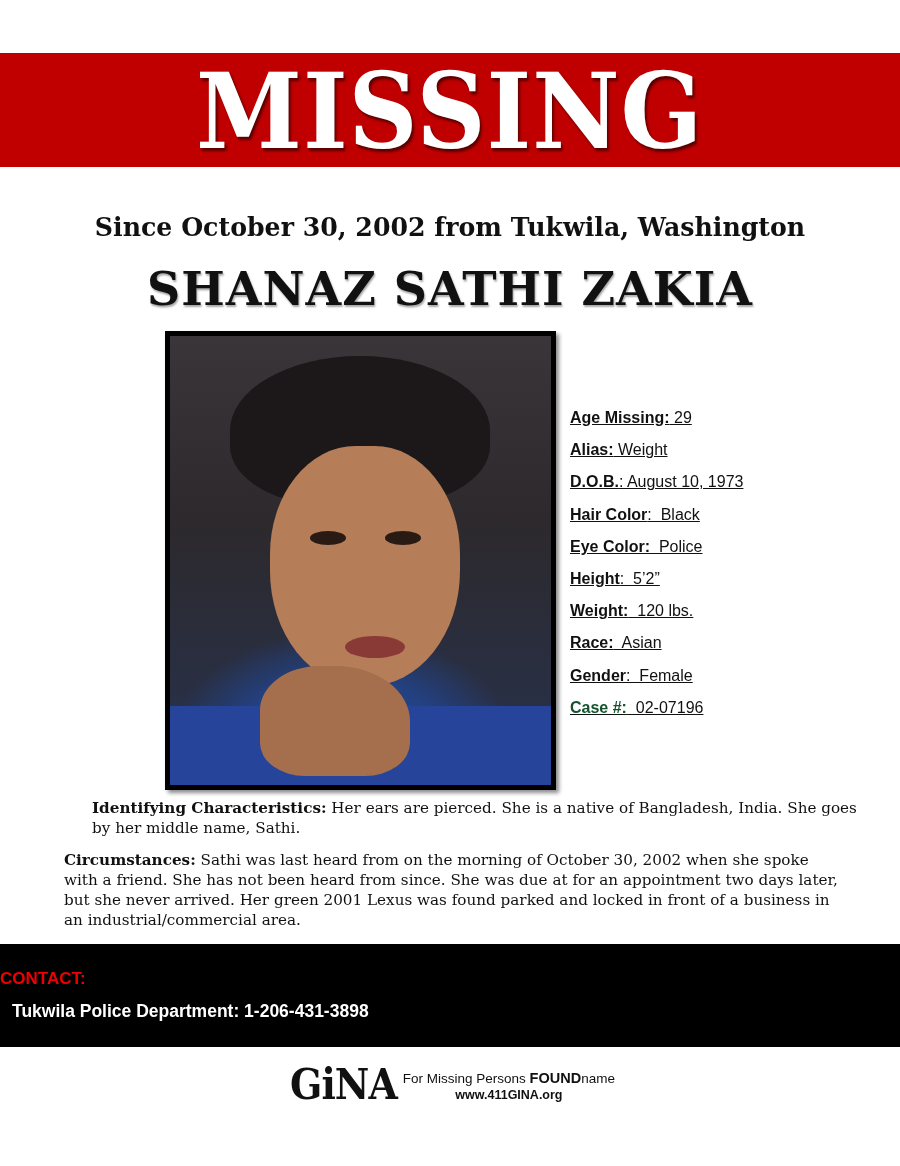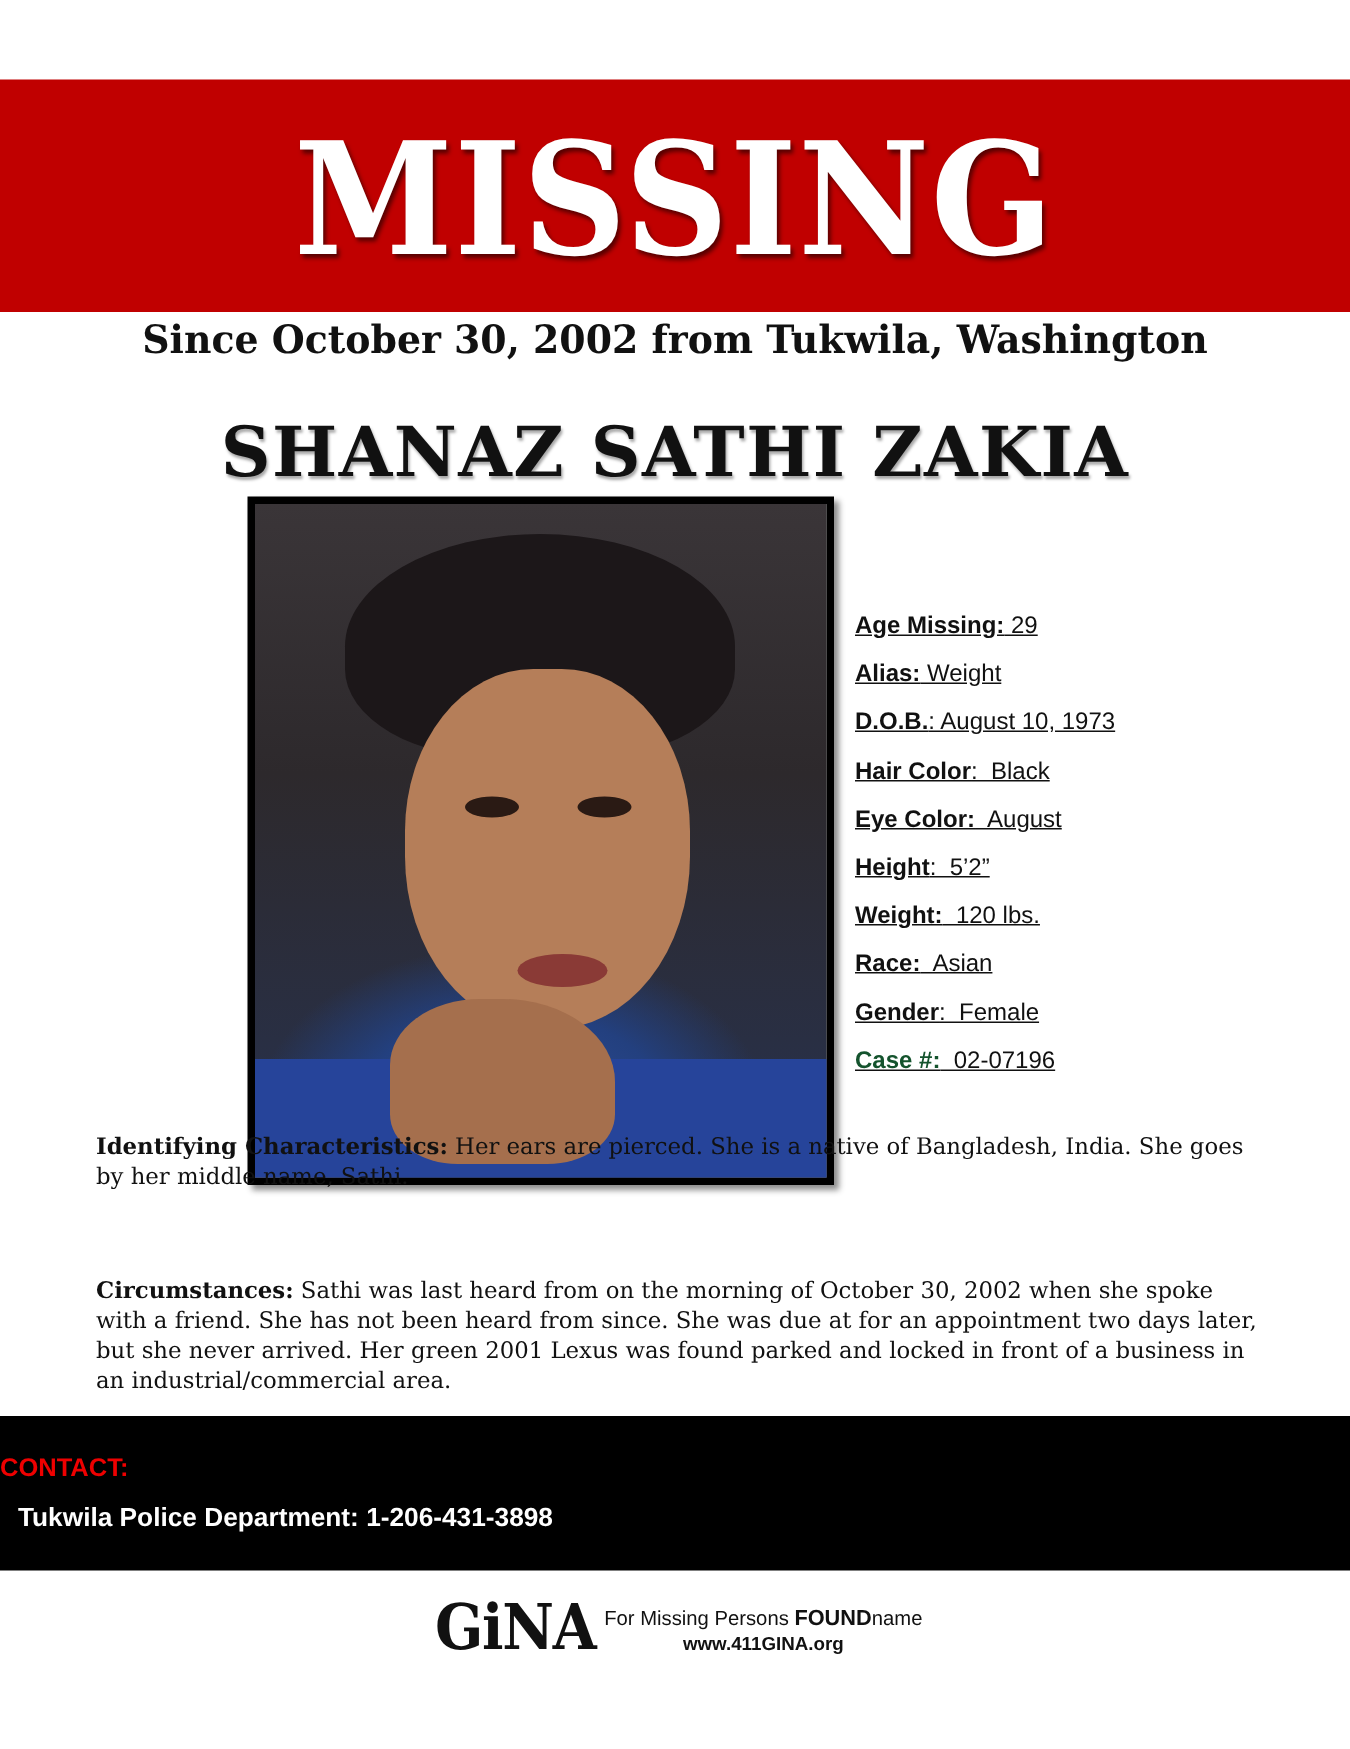--- a/index.html
+++ b/index.html
@@ -1,40 +1,40 @@
 <!DOCTYPE html>
 <html><head>
 <meta charset="utf-8">
 <style>
   html, body { margin:0; padding:0; background:#fff; }
   body { width:900px; height:1166px; position:relative; overflow:hidden; font-family:"Liberation Sans", sans-serif; }
-  .banner { position:absolute; left:0; top:53px; width:900px; height:155px; background:#c00000; display:flex; align-items:center; justify-content:center; }
+  .banner { position:absolute; left:0; top:53px; width:900px; height:114px; background:#c00000; display:flex; align-items:center; justify-content:center; }
   .banner-title { font-family:"DejaVu Serif", serif; font-weight:bold; font-size:104px; color:#fff; letter-spacing:1px; transform:scaleX(0.92); text-shadow: 2px 3px 3px rgba(0,0,0,0.55); line-height:1; margin-top:4px; }
   .since { position:absolute; left:0; top:212px; width:900px; text-align:center; font-family:"DejaVu Serif", serif; font-weight:bold; font-size:26px; color:#111; transform:scaleX(0.97); }
-  .name { position:absolute; left:0; top:274px; width:900px; text-align:center; font-family:"DejaVu Serif", serif; font-weight:bold; font-size:46px; color:#111; letter-spacing:1px; text-shadow: 1px 2px 2px rgba(0,0,0,0.35); }
+  .name { position:absolute; left:0; top:262px; width:900px; text-align:center; font-family:"DejaVu Serif", serif; font-weight:bold; font-size:46px; color:#111; letter-spacing:1px; text-shadow: 1px 2px 2px rgba(0,0,0,0.35); }
   .photo { position:absolute; left:165px; top:331px; width:381px; height:449px; border:5px solid #000; box-shadow: 3px 3px 4px rgba(0,0,0,0.45);
     background:
       radial-gradient(ellipse 120px 150px at 50% 52%, #b27a55 0%, #8c5b3e 55%, rgba(60,40,35,0) 75%),
       radial-gradient(ellipse 170px 110px at 45% 90%, #2f4f9a 0%, #23407f 60%, rgba(30,50,100,0) 100%),
       linear-gradient(180deg, #3a3538 0%, #2d292c 40%, #27324f 100%);
   }
   .photo .hair { position:absolute; left:60px; top:20px; width:260px; height:150px; border-radius:50% 50% 40% 40%; background:#1c1719; }
   .photo .face { position:absolute; left:100px; top:110px; width:190px; height:240px; border-radius:45% 45% 48% 48%; background:#b57e59; }
   .photo .eye { position:absolute; top:195px; width:36px; height:14px; border-radius:50%; background:#2a1a14; }
   .photo .eye.l { left:140px; } .photo .eye.r { left:215px; }
   .photo .lips { position:absolute; left:175px; top:300px; width:60px; height:22px; border-radius:50%; background:#8a3a36; }
   .photo .hand { position:absolute; left:90px; top:330px; width:150px; height:110px; border-radius:40% 50% 30% 30%; background:#a56f4d; }
   .photo .shirt { position:absolute; left:0; top:370px; width:381px; height:79px; background:#26449a; }
   .details { position:absolute; left:570px; top:405px; font-size:16px; color:#111;text-decoration:underline; }
   .details .row { height:32.2px; line-height:26px; white-space:pre; }
   .details .lbl { font-weight:bold; }
   .details .lbl.red { color:#14532d; }
   .para { position:absolute; left:64px; width:780px; font-family:"DejaVu Serif", serif; font-size:15.2px; color:#111; line-height:20px; transform-origin:left top; }
   .para .lbl { font-weight:bold; }
-  .p1 { top:754px; } .p2 { top:850px; }
+  .p1 { top:798px;margin-left:28px; } .p2 { top:850px; }
   .contact { position:absolute; left:0; top:944px; width:900px; height:103px; background:#000; }
   .contact .head { margin-top:25px; color:#ee0000; font-weight:bold; font-size:17px; }
   .contact .line { margin-top:12px; color:#fff; font-weight:bold; font-size:17.5px;margin-left:12px; }
   .logo { position:absolute; left:290px; top:1064px; display:flex; align-items:flex-start; }
   .logo .gina { font-family:"DejaVu Serif", serif; font-weight:bold; font-size:42px; color:#111; letter-spacing:-1px; line-height:42px; transform:scaleX(0.9); transform-origin:left; }
   .logo .tag { margin-left:-6px; margin-top:6px; text-align:center; font-size:13.5px; color:#111; line-height:17px; }
   .logo .tag b { font-size:14.5px; }
   .logo .url { font-weight:bold; font-size:12.5px; }
 </style>
 </head>
@@ -55,21 +55,21 @@
   <div class="eye r"></div>
   <div class="lips"></div>
   <div class="hand"></div>
 </div>
 
 <div class="details">
   <div class="row"><span class="lbl">Age Missing:</span><span> 29</span></div>
   <div class="row"><span class="lbl">Alias:</span><span> Weight</span></div>
   <div class="row"><span class="lbl">D.O.B.</span><span>: August 10, 1973</span></div>
   <div class="row"><span class="lbl">Hair Color</span><span>:  Black</span></div>
-  <div class="row"><span class="lbl">Eye Color:</span><span>  August</span></div>
+  <div class="row"><span class="lbl">Eye Color:</span><span>  Police</span></div>
   <div class="row"><span class="lbl">Height</span><span>:  5’2”</span></div>
   <div class="row"><span class="lbl">Weight:</span><span>  120 lbs.</span></div>
   <div class="row"><span class="lbl">Race:</span><span>  Asian</span></div>
   <div class="row"><span class="lbl">Gender</span><span>:  Female</span></div>
   <div class="row"><span class="lbl red">Case #:</span><span>  02-07196</span></div>
 </div>
 
 <div class="para p1"><span class="lbl">Identifying Characteristics:</span><span>  Her ears are pierced. She is a native of Bangladesh, India. She goes by her middle name, Sathi.</span></div>
 <div class="para p2"><span class="lbl">Circumstances:</span><span>  Sathi was last heard from on the morning of October 30, 2002 when she spoke with a friend. She has not been heard from since. She was due at for an appointment two days later, but she never arrived. Her green 2001 Lexus was found parked and locked in front of a business in an industrial/commercial area.</span></div>
 

